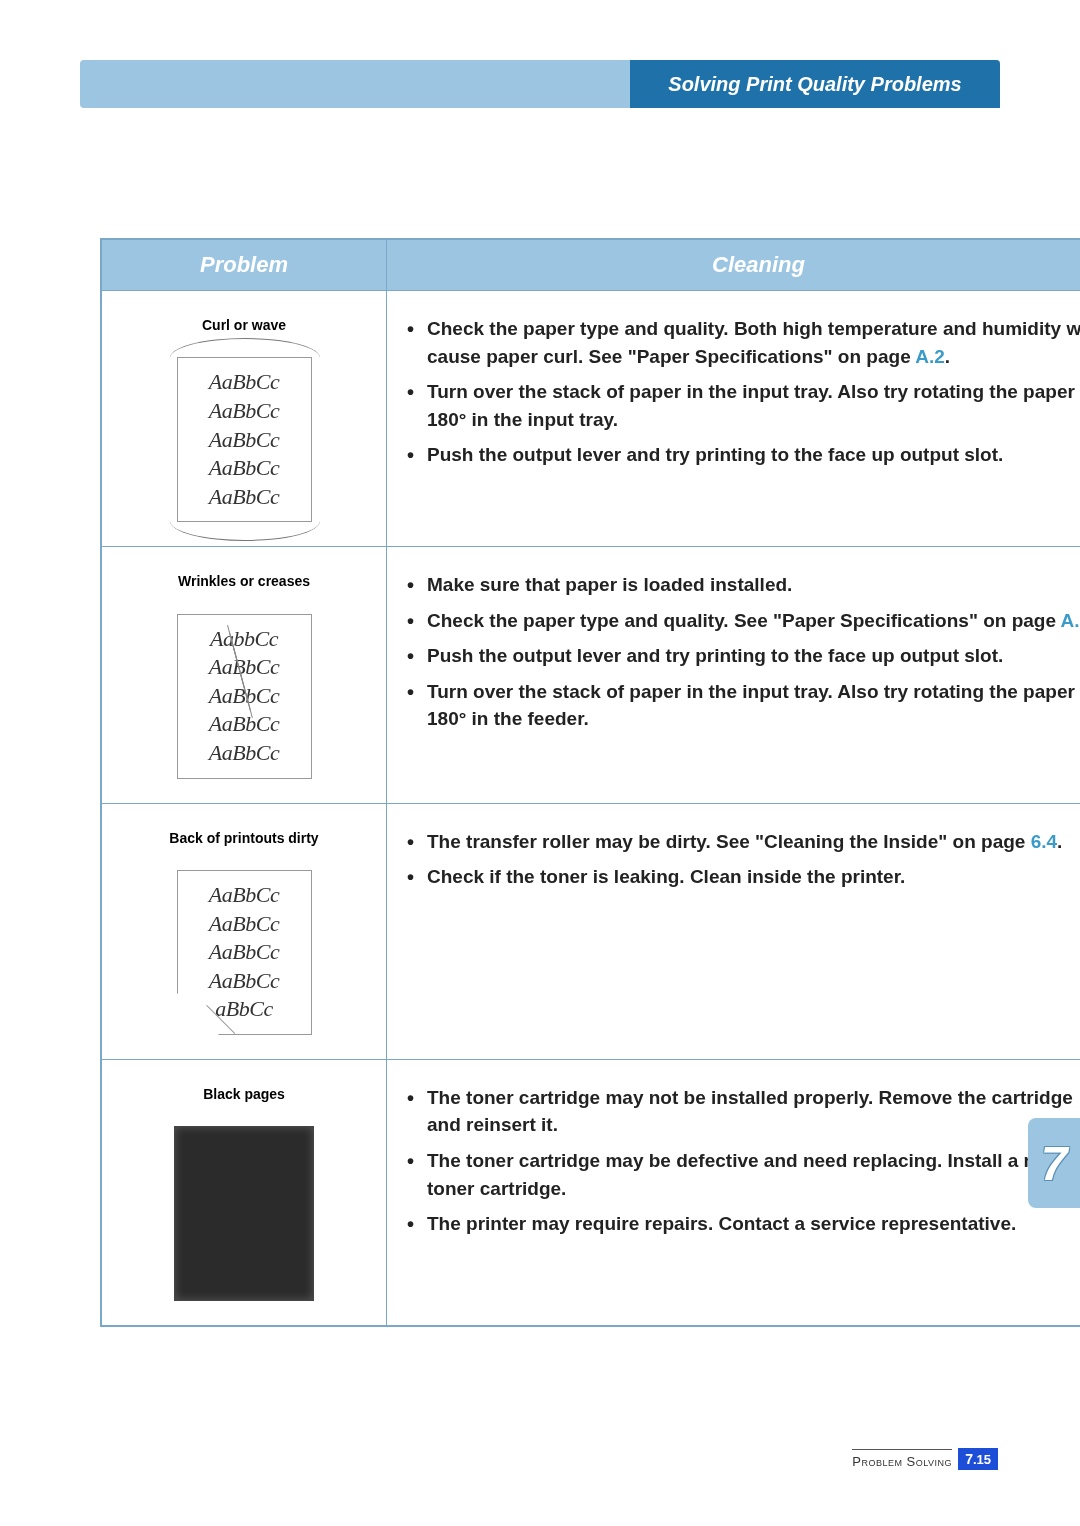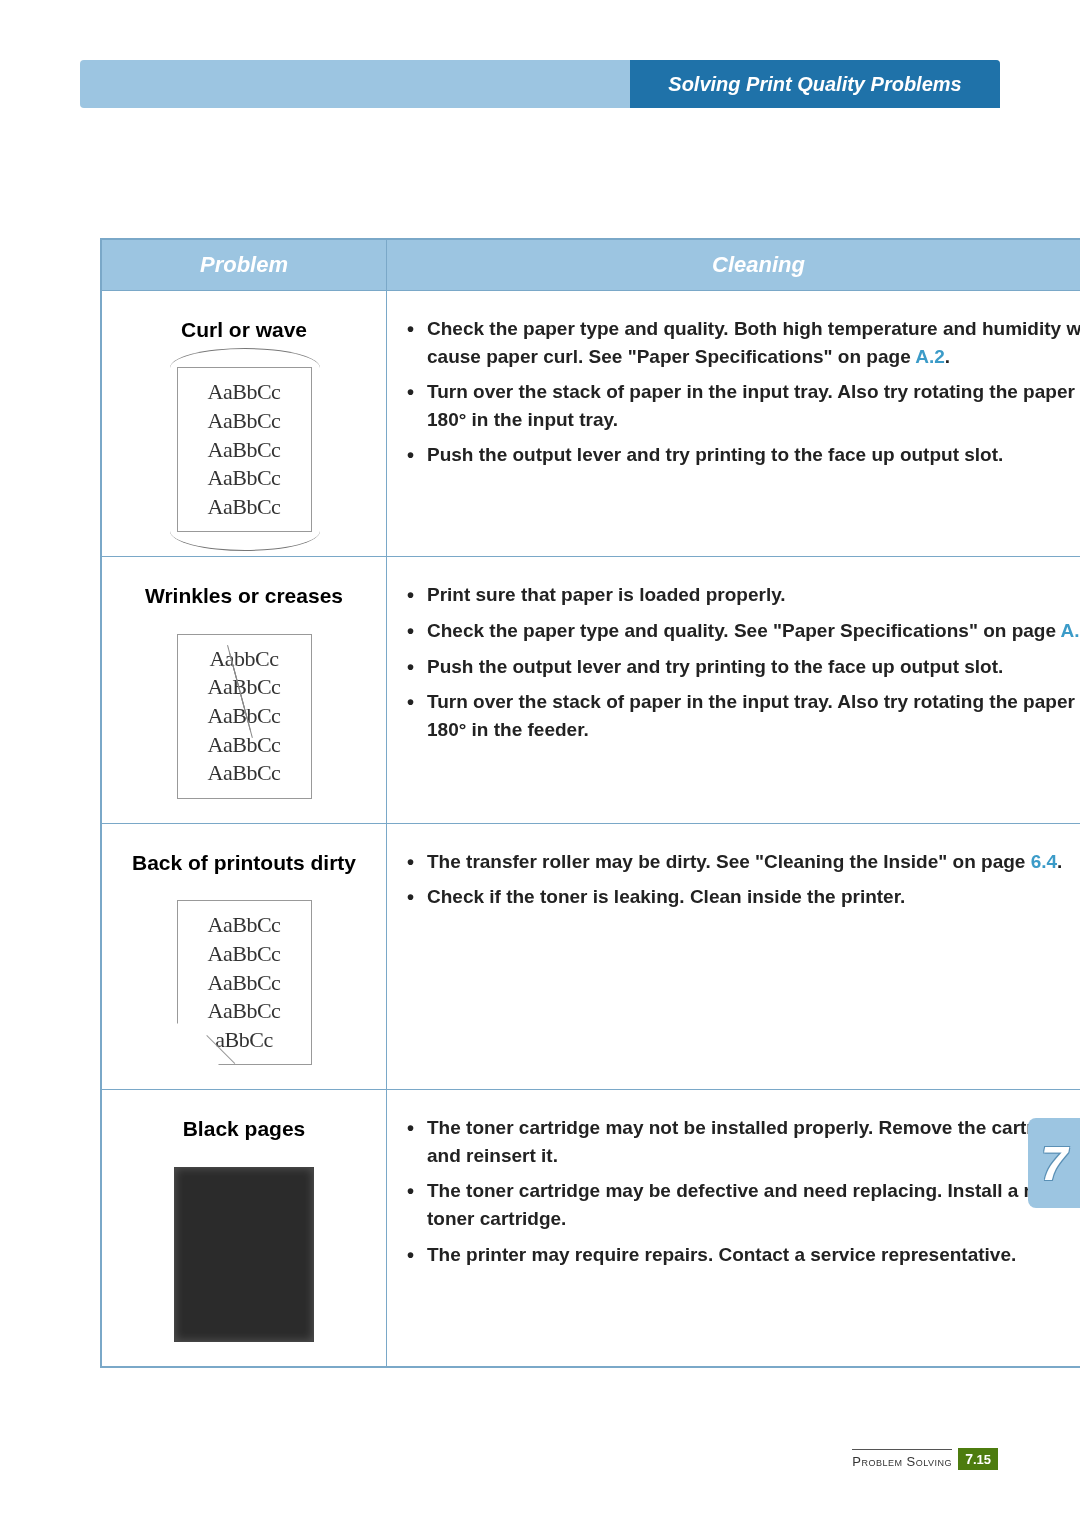--- a/index.html
+++ b/index.html
@@ -60,21 +60,21 @@
     vertical-align: top;
     padding: 24px 20px;
     font-size: 19px;
     line-height: 1.45;
     color: #222;
   }
   td.problem-cell { text-align: center; padding: 24px 10px; }
   .problem-title {
     font-weight: bold;
     color: #000;
-    font-size: 21px;
+    font-size: 14px;
     margin-bottom: 22px;
   }
   ul { list-style: none; padding: 0; margin: 0; }
   ul li {
     position: relative;
     padding-left: 20px;
     margin-bottom: 8px;
     font-weight: bold;
   }
   ul li::before {
@@ -96,20 +96,21 @@
     border: 1px solid #999;
     position: relative;
     display: flex;
     flex-direction: column;
     align-items: center;
     justify-content: center;
     font-family: "Times New Roman", serif;
     font-size: 22px;
     line-height: 1.3;
     color: #333;
+    font-style: italic;
   }
   .thumb span { display: block; letter-spacing: -0.5px; }
 
   
   .curl-top, .curl-bottom { position: absolute; border: 1px solid #777; border-radius: 50%; }
   .curl-top { width: 150px; height: 40px; top: -20px; left: -8px; border-bottom: none; border-left: none; border-right: none; }
   .curl-bottom { width: 150px; height: 40px; bottom: -20px; left: -8px; border-top: none; border-left: none; border-right: none; }
 
   
   .wrinkle::after {
@@ -186,21 +187,21 @@
   }
   .footer-label {
     font-variant: small-caps;
     letter-spacing: 0.5px;
     color: #333;
     border-top: 1px solid #555;
     padding-top: 4px;
     margin-right: 6px;
   }
   .footer-page {
-    background: #4d7c0f;
+    background: #1d4ed8;
     color: #fff;
     padding: 3px 7px;
     font-weight: bold;
     font-size: 13px;
   }
   .footer-page b { font-size: 14px; }
 </style>
 </head>
 <body>
 
@@ -248,21 +249,21 @@
           <div class="thumb wrinkle">
             <span>AabbCc</span>
             <span>AaBbCc</span>
             <span>AaBbCc</span>
             <span>AaBbCc</span>
             <span>AaBbCc</span>
           </div>
         </td>
         <td>
           <ul>
-            <li><span>Print sure that paper is loaded properly.</span></li>
+            <li><span>Make sure that paper is loaded installed.</span></li>
             <li><span>Check the paper type and quality. See "Paper Specifications" on page </span><span class="link">A.2</span><span>.</span></li>
             <li><span>Push the output lever and try printing to the face up output slot.</span></li>
             <li><span>Turn over the stack of paper in the input tray. Also try rotating the paper 180° in the feeder.</span></li>
           </ul>
         </td>
       </tr>
 
       <tr>
         <td class="problem-cell">
           <div class="problem-title">Back of printouts dirty</div>

